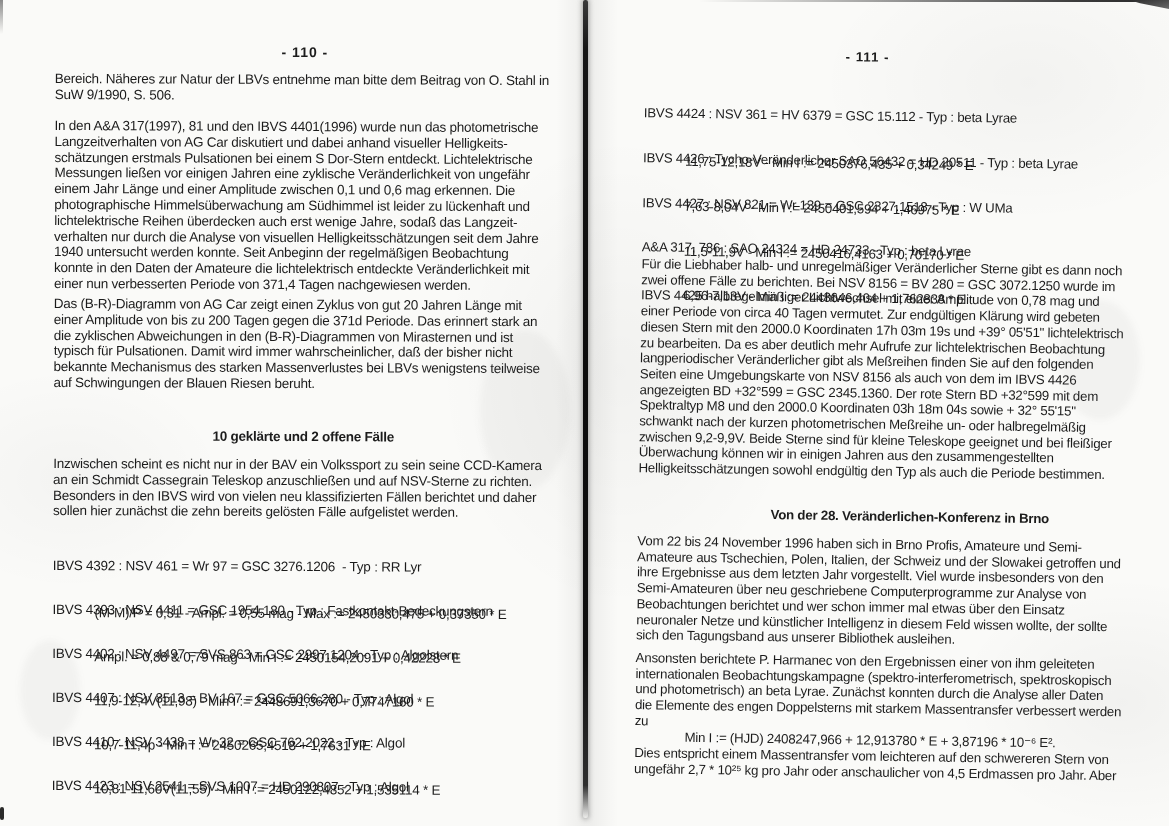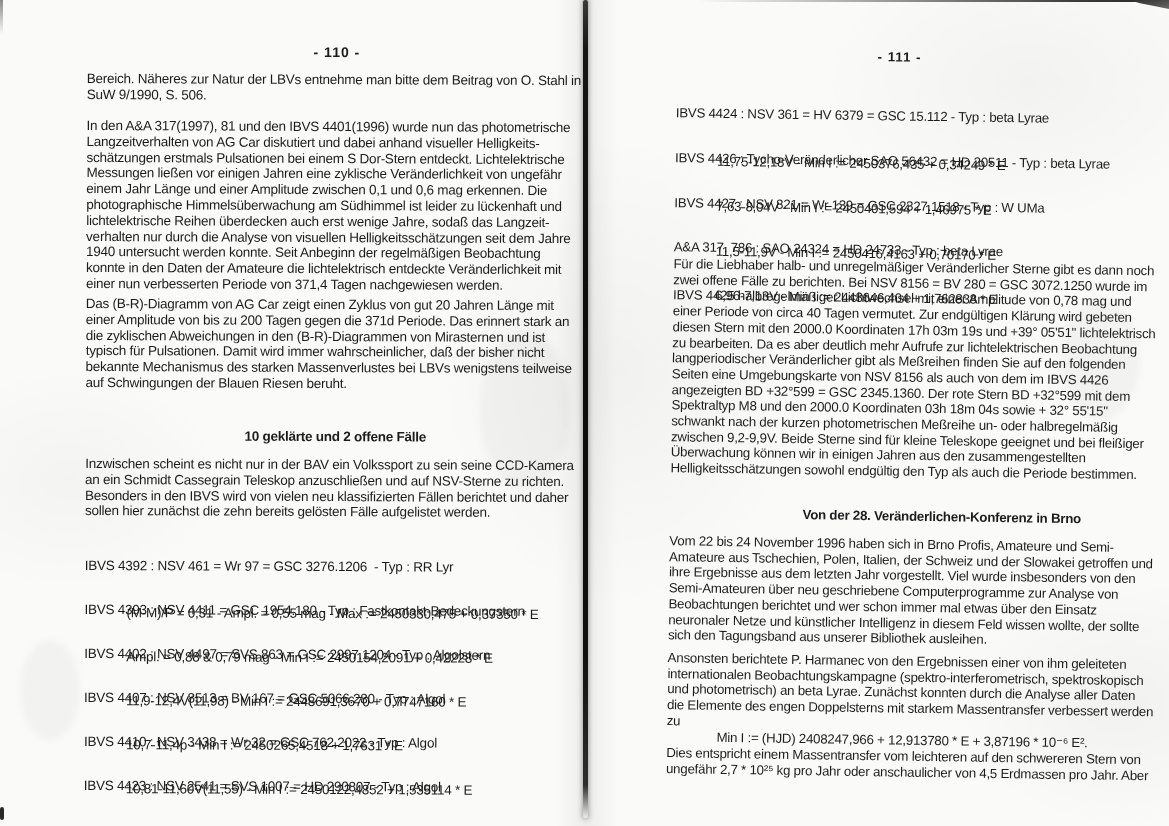--- a/index.html
+++ b/index.html
@@ -11,21 +11,21 @@
   }
   .scan {
     position:absolute; inset:0;
     background:
       radial-gradient(ellipse 300px 200px at 88% 10%, rgba(0,0,0,0.030), transparent 70%),
       radial-gradient(ellipse 260px 340px at 53% 45%, rgba(0,0,0,0.035), transparent 70%),
       radial-gradient(ellipse 220px 160px at 6% 58%, rgba(0,0,0,0.028), transparent 70%),
       radial-gradient(ellipse 240px 180px at 96% 85%, rgba(0,0,0,0.035), transparent 70%),
       #fafaf8;
   }
-  .page { position:absolute; top:0; bottom:10px;margin-left:32px; }
+  .page { position:absolute; top:0; bottom:10px; }
   .page-left  { left:0;   width:581px; }
   .page-right { left:592px; width:577px; }
   .tilt-left  { position:absolute; inset:0; transform:rotate(0.25deg); transform-origin:60px 40px; }
   .tilt-right { position:absolute; inset:0; transform:rotate(0.85deg); transform-origin:40px 30px; }
 
   .txt {
     position:absolute; white-space:pre;
     font-size:13.5px; line-height:15.8px; letter-spacing:-0.25px;
     color:#1c1c1c;
   }

